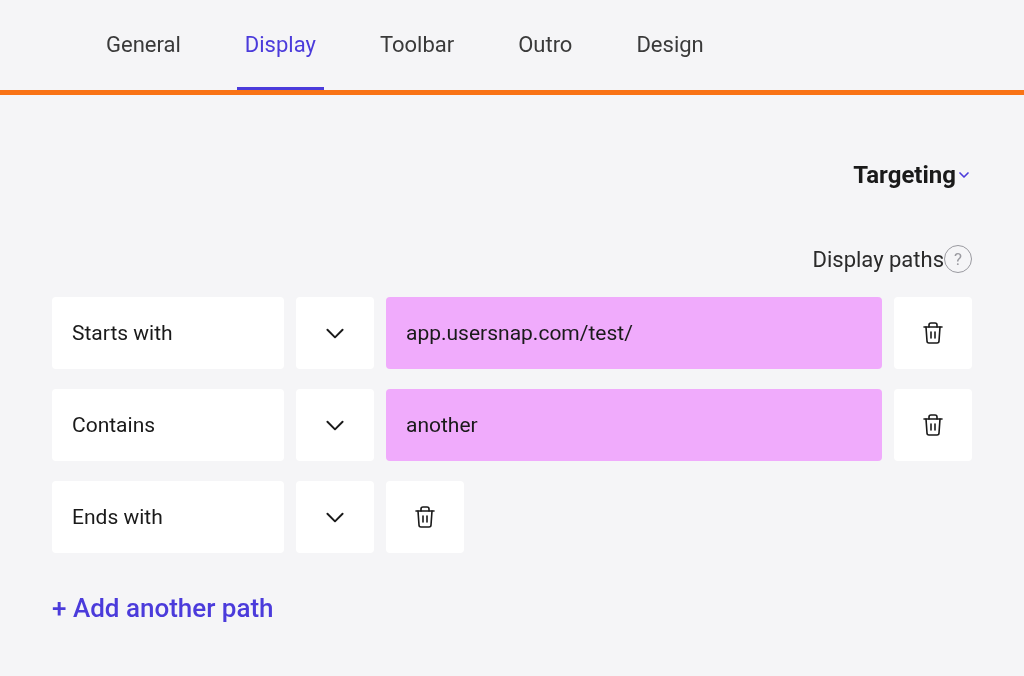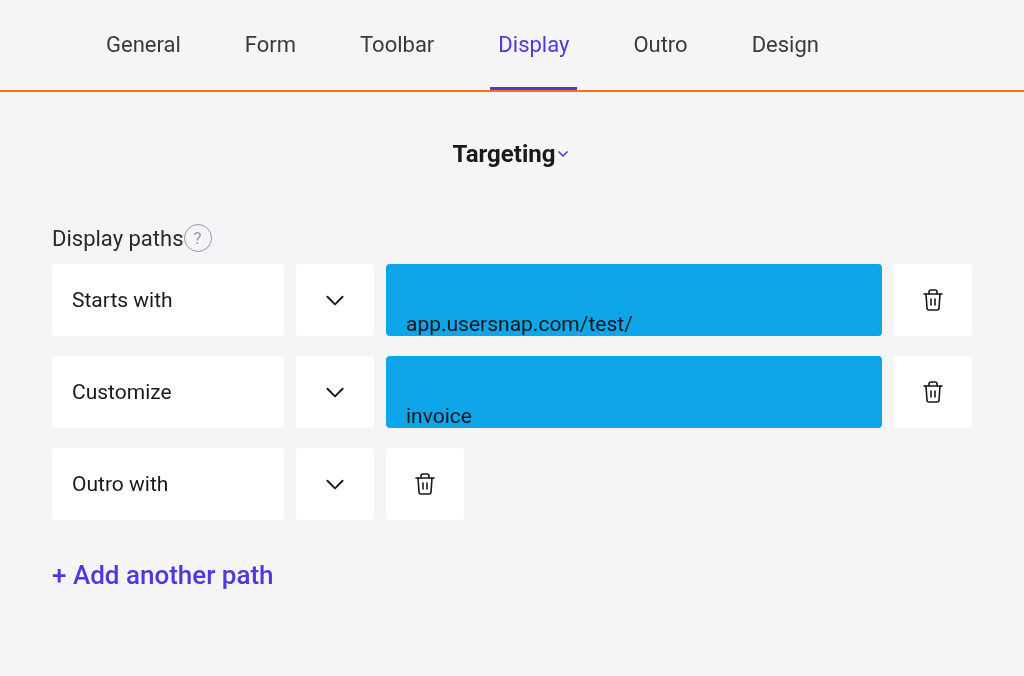--- a/index.html
+++ b/index.html
@@ -10,21 +10,21 @@
     body {
       font-family: -apple-system, BlinkMacSystemFont, 'Segoe UI', Roboto, Helvetica, Arial, sans-serif;
       background: #f5f5f7;
       width: 1024px;
       height: 676px;
       overflow: hidden;
       color: #1a1a1a;
     }
     .tabs-container {
       background: #f5f5f7;
-      border-bottom: 2px solid #f97316;
+      border-bottom: 5px solid #f97316;
       padding: 0 50px;
     }
     .tabs {
       display: flex;
       gap: 48px;
       padding-left: 48px;
     }
     .tab {
       padding: 32px 8px 30px 8px;
       font-size: 22px;
@@ -35,23 +35,24 @@
     }
     .tab.active {
       color: #4b3bdb;
       border-bottom: 3px solid #4b3bdb;
     }
     .content {
       padding: 48px 52px;
     }
     .section-header {
       display: flex;
-      justify-content: center;
+      justify-content: flex-end;
       align-items: center;
       margin-bottom: 56px;
+      margin-top: 18px;
     }
     .section-title {
       font-size: 24px;
       font-weight: 700;
       color: #1a1a1a;
     }
     .customize-link {
       display: flex;
       align-items: center;
       gap: 10px;
@@ -59,23 +60,23 @@
       color: #4b3bdb;
       font-weight: 600;
       cursor: pointer;
     }
     .customize-link svg {
       width: 16px;
       height: 16px;
     }
     .subsection-header {
       display: flex;
-      justify-content: flex-start;
-      align-items: center;
-      margin-bottom: 12px;
+      justify-content: flex-end;
+      align-items: center;
+      margin-bottom: 24px;
     }
     .subsection-title {
       font-size: 22px;
       font-weight: 400;
       color: #2a2a2a;
     }
     .help-circle {
       width: 28px;
       height: 28px;
       border-radius: 50%;
@@ -117,25 +118,25 @@
       align-items: center;
       justify-content: center;
       height: 72px;
       cursor: pointer;
     }
     .dropdown-box svg {
       width: 26px;
       height: 26px;
     }
     .value-box {
-      background: #0ea5e9;
+      background: #f0abfc;
       border-radius: 4px;
       flex: 1;
       display: flex;
-      align-items: flex-end;
+      align-items: center;
       padding: 0 20px;
       height: 72px;
       font-size: 21px;
       color: #1a1a1a;
     }
     .delete-box {
       background: #ffffff;
       border-radius: 4px;
       width: 78px;
       display: flex;
@@ -156,23 +157,22 @@
       display: inline-flex;
       align-items: center;
     }
   </style>
 </head>
 <body>
 
 <div class="tabs-container">
   <div class="tabs">
     <div class="tab">General</div>
-    <div class="tab">Form</div>
+    <div class="tab active">Display</div>
     <div class="tab">Toolbar</div>
-    <div class="tab active">Display</div>
     <div class="tab">Outro</div>
     <div class="tab">Design</div>
   </div>
 </div>
 
 <div class="content">
   <div class="section-header">
     <div class="section-title">Targeting</div>
     <div class="customize-link">
       <svg viewBox="0 0 24 24" fill="none" stroke="#4b3bdb" stroke-width="2.5" stroke-linecap="round" stroke-linejoin="round">
@@ -206,44 +206,44 @@
           <path d="M19 6l-1 14a2 2 0 0 1-2 2H8a2 2 0 0 1-2-2L5 6"></path>
           <path d="M8 6V4a2 2 0 0 1 2-2h4a2 2 0 0 1 2 2v2"></path>
           <line x1="10" y1="11" x2="10" y2="17"></line>
           <line x1="14" y1="11" x2="14" y2="17"></line>
         </svg>
       </div>
     </div>
 
     <div class="path-row">
       <div class="condition-box">
-        <span>Customize</span>
+        <span>Contains</span>
       </div>
       <div class="dropdown-box">
         <svg viewBox="0 0 24 24" fill="none" stroke="#1a1a1a" stroke-width="1.8" stroke-linecap="round" stroke-linejoin="round">
           <polyline points="5 9 12 16 19 9"></polyline>
         </svg>
       </div>
       <div class="value-box">
-        <span>invoice</span>
+        <span>another</span>
       </div>
       <div class="delete-box">
         <svg viewBox="0 0 24 24" fill="none" stroke="#1a1a1a" stroke-width="1.6" stroke-linecap="round" stroke-linejoin="round">
           <polyline points="3 6 5 6 21 6"></polyline>
           <path d="M19 6l-1 14a2 2 0 0 1-2 2H8a2 2 0 0 1-2-2L5 6"></path>
           <path d="M8 6V4a2 2 0 0 1 2-2h4a2 2 0 0 1 2 2v2"></path>
           <line x1="10" y1="11" x2="10" y2="17"></line>
           <line x1="14" y1="11" x2="14" y2="17"></line>
         </svg>
       </div>
     </div>
 
     <div class="path-row">
       <div class="condition-box">
-        <span>Outro with</span>
+        <span>Ends with</span>
       </div>
       <div class="dropdown-box">
         <svg viewBox="0 0 24 24" fill="none" stroke="#1a1a1a" stroke-width="1.8" stroke-linecap="round" stroke-linejoin="round">
           <polyline points="5 9 12 16 19 9"></polyline>
         </svg>
       </div>
       <div class="delete-box">
         <svg viewBox="0 0 24 24" fill="none" stroke="#1a1a1a" stroke-width="1.6" stroke-linecap="round" stroke-linejoin="round">
           <polyline points="3 6 5 6 21 6"></polyline>
           <path d="M19 6l-1 14a2 2 0 0 1-2 2H8a2 2 0 0 1-2-2L5 6"></path>

